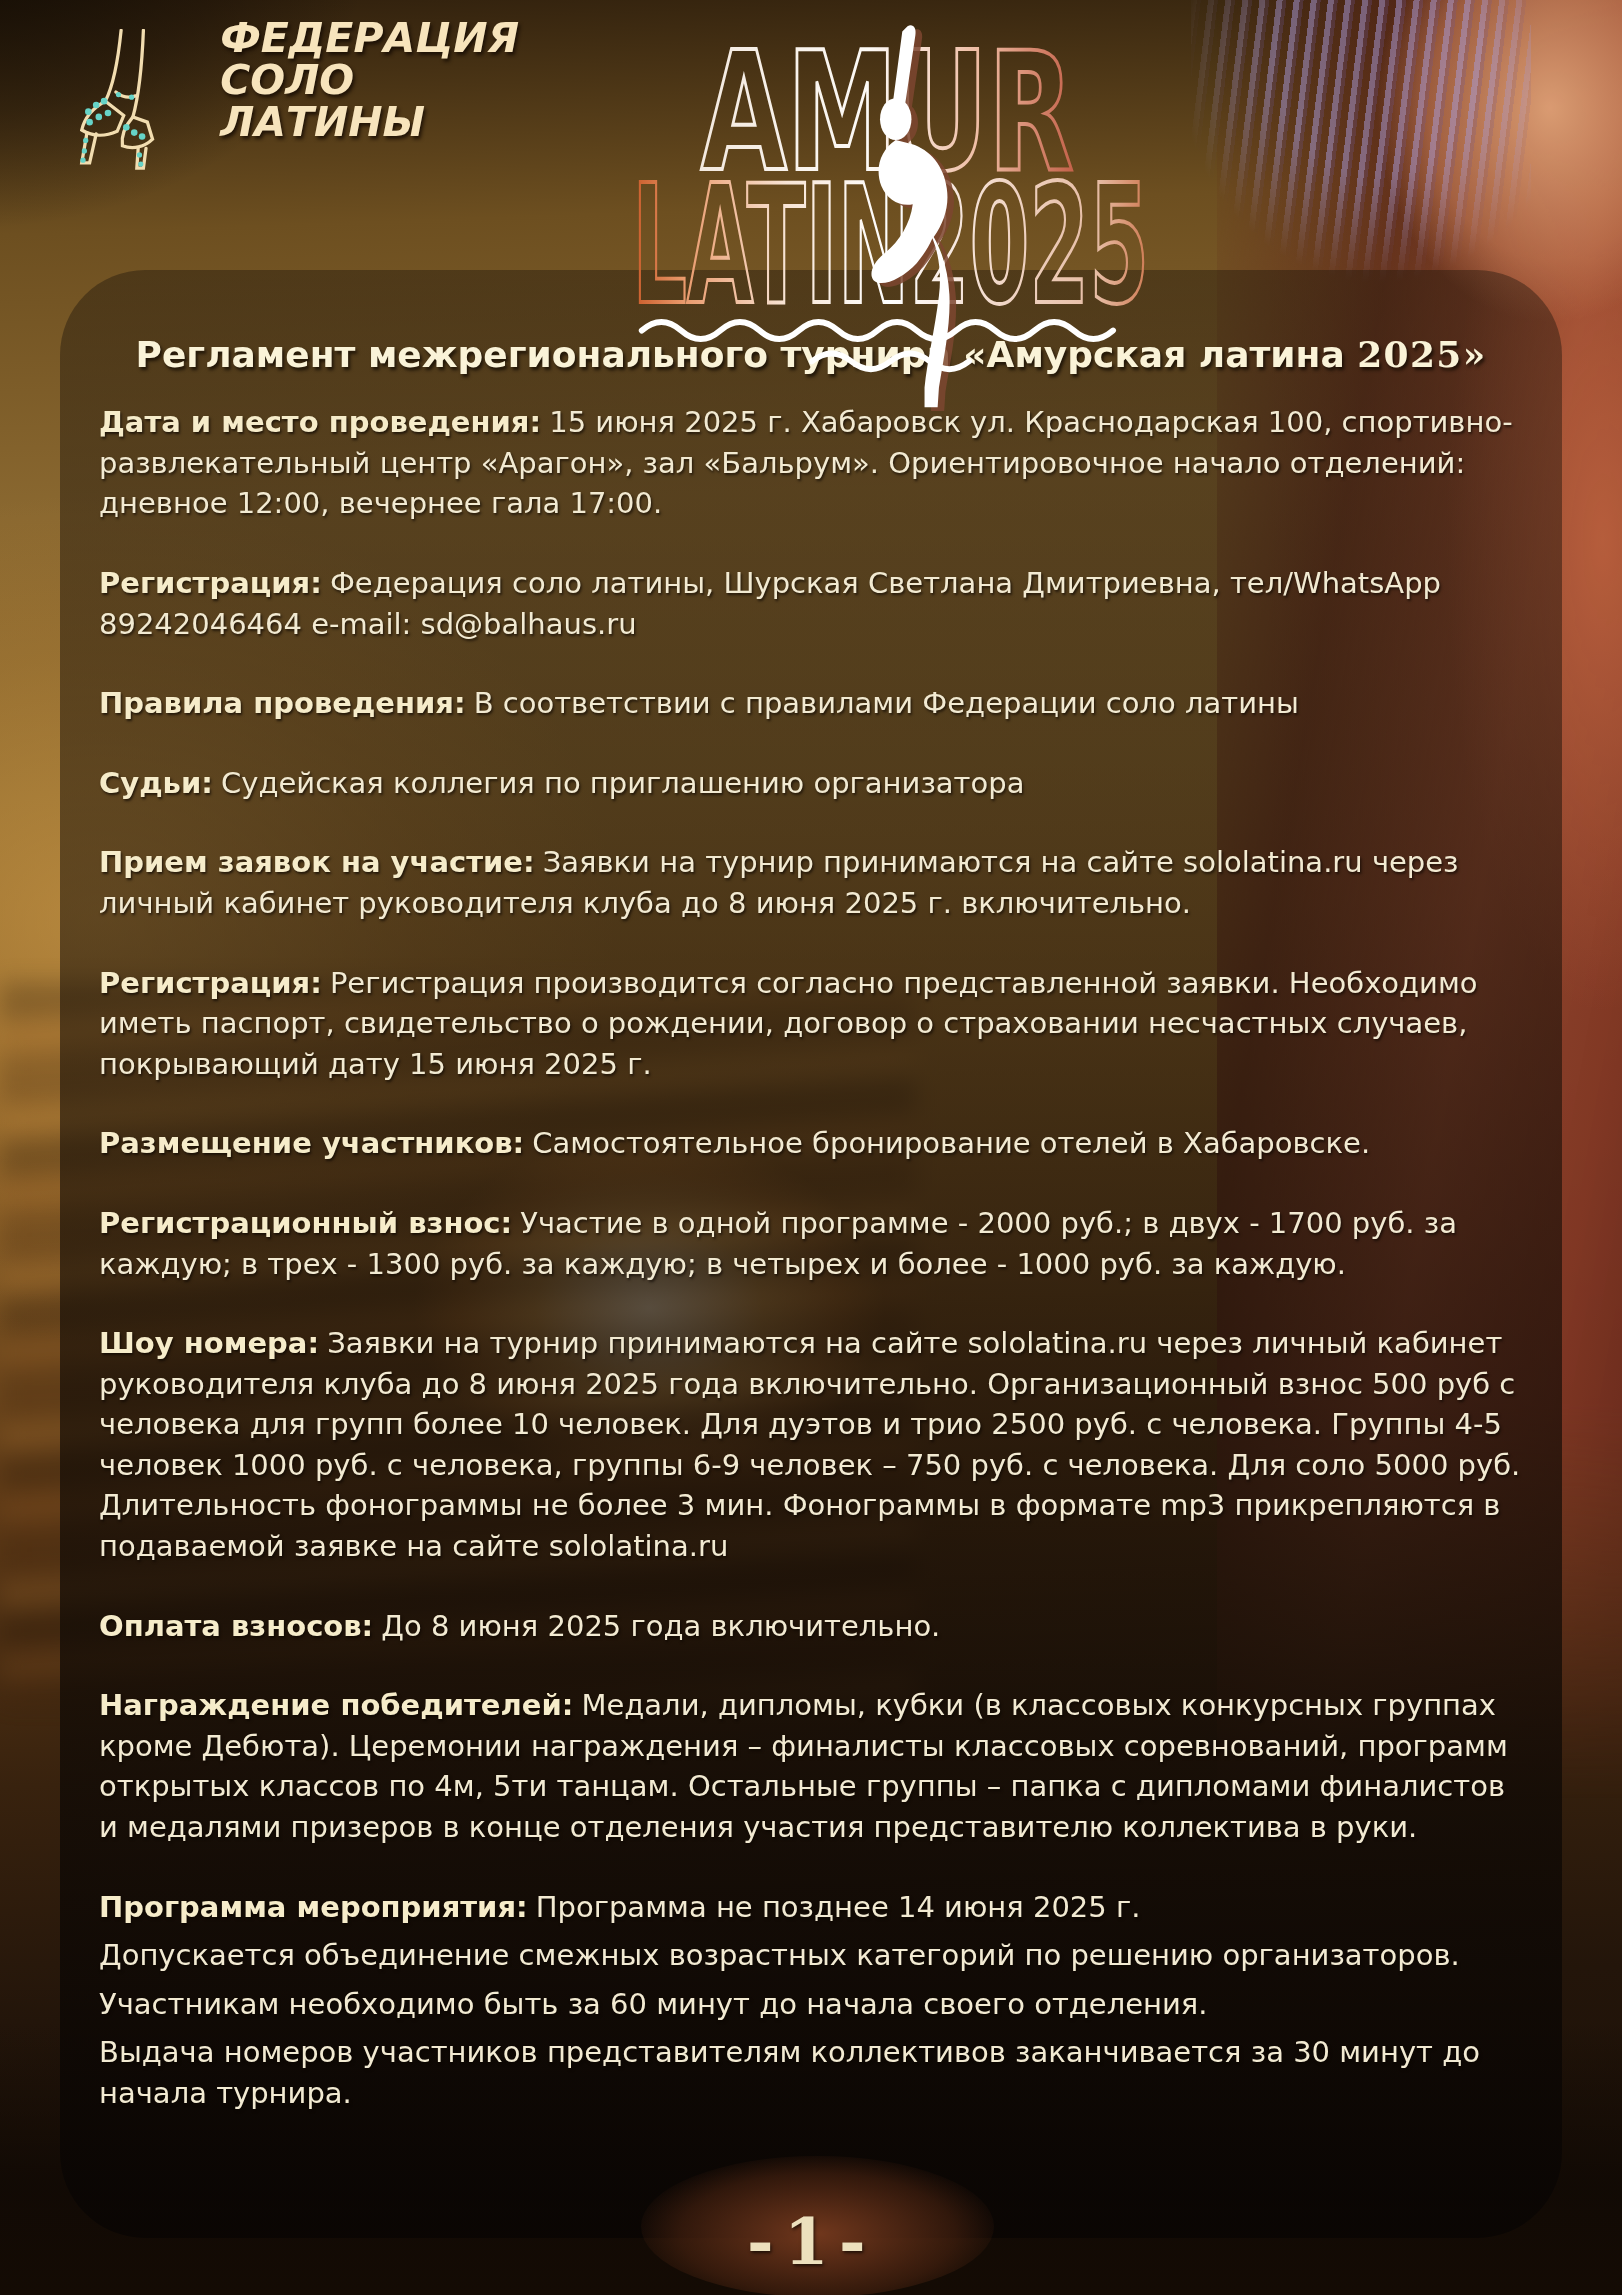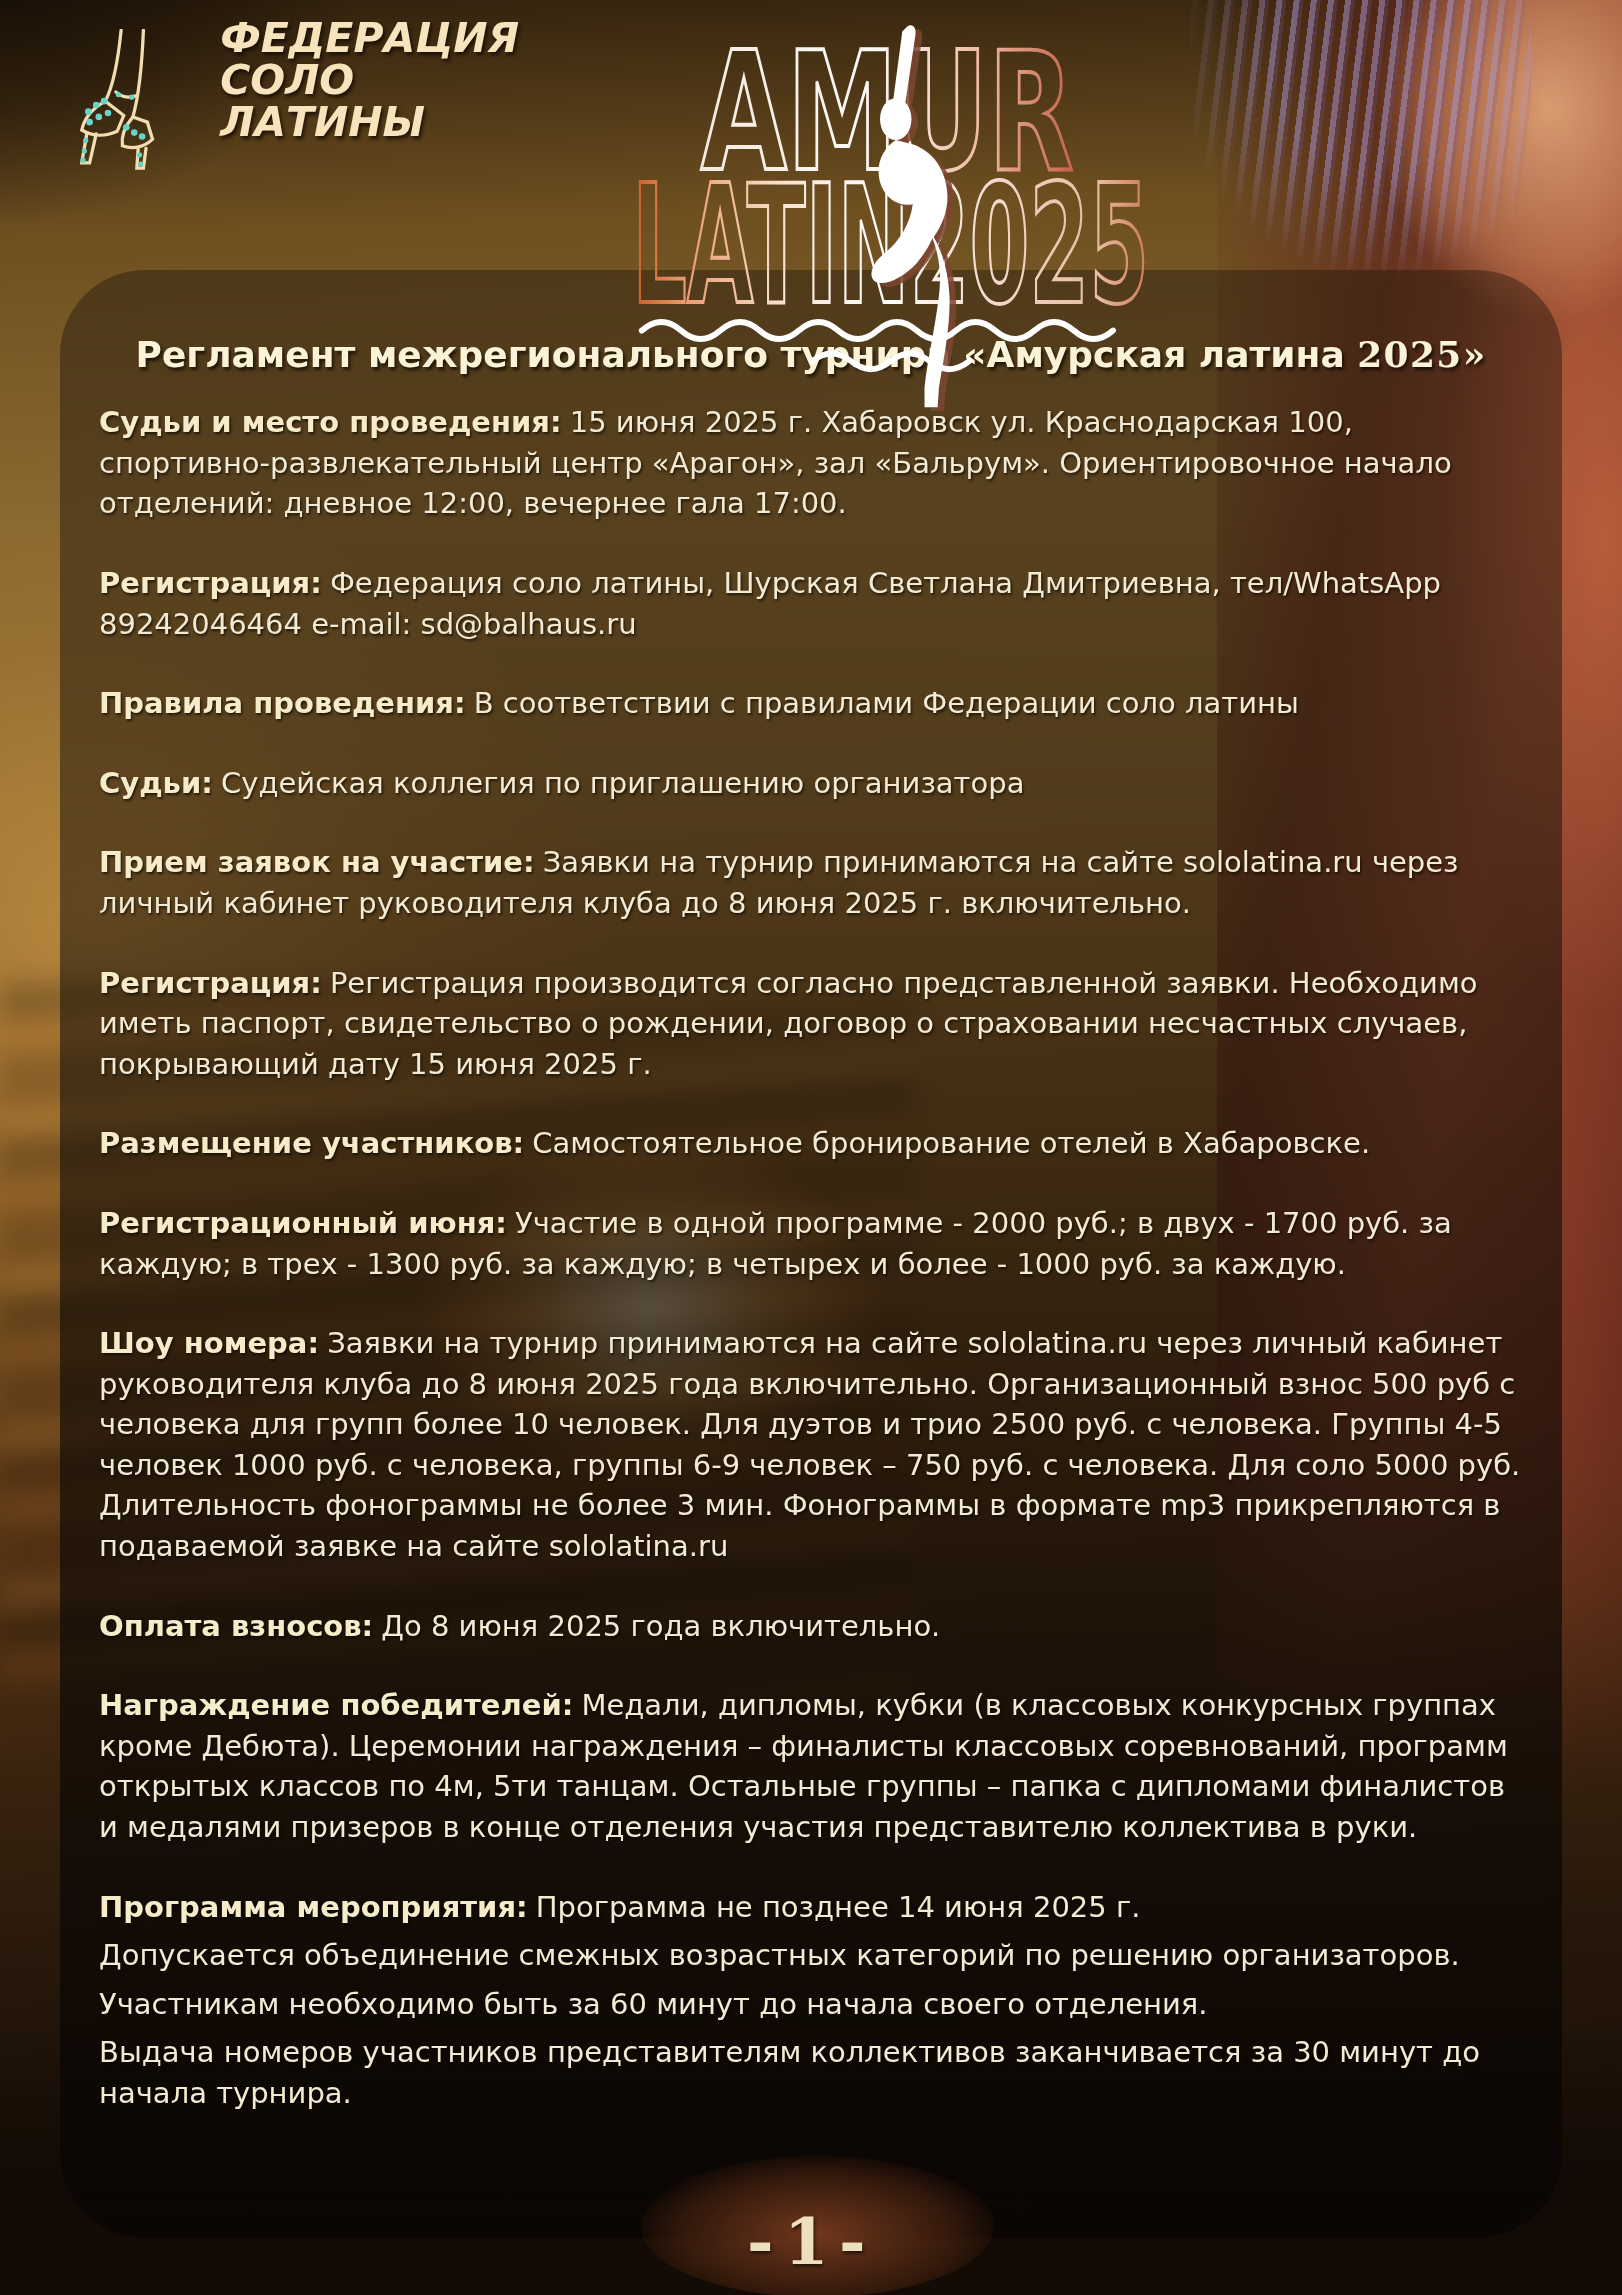--- a/index.html
+++ b/index.html
@@ -177,28 +177,28 @@
       <path d="M30 505 Q60 479 90 505 T150 505 T210 505 T270 505 T330 505 T390 505 T450 505 T510 505 T570 505 T630 505 T690 505 T750 505"></path>
       <path d="M290 552 Q320 528 350 552 T410 552 T470 552 T530 552"></path>
     </g>
   </svg>
 </div>
 
 <div class="panel">
   <h1 class="title"><span>Регламент межрегионального турнира «Амурская латина </span><span class="year">2025»</span></h1>
 
   <div class="content">
-    <p class="sec"><b class="lab">Судьи и место проведения:</b><span>15 июня 2025 г. Хабаровск ул. Краснодарская 100, спортивно-развлекательный центр «Арагон», зал «Бальрум». Ориентировочное начало отделений: дневное 12:00, вечернее гала 17:00.</span></p>
+    <p class="sec"><b class="lab">Дата и место проведения:</b><span>15 июня 2025 г. Хабаровск ул. Краснодарская 100, спортивно-развлекательный центр «Арагон», зал «Бальрум». Ориентировочное начало отделений: дневное 12:00, вечернее гала 17:00.</span></p>
     <p class="sec"><b class="lab">Регистрация:</b><span>Федерация соло латины, Шурская Светлана Дмитриевна, тел/WhatsApp 89242046464 e-mail: sd@balhaus.ru</span></p>
     <p class="sec"><b class="lab">Правила проведения:</b><span>В соответствии с правилами Федерации соло латины</span></p>
     <p class="sec"><b class="lab">Судьи:</b><span>Судейская коллегия по приглашению организатора</span></p>
     <p class="sec"><b class="lab">Прием заявок на участие:</b><span>Заявки на турнир принимаются на сайте sololatina.ru через личный кабинет руководителя клуба до 8 июня 2025 г. включительно.</span></p>
     <p class="sec"><b class="lab">Регистрация:</b><span>Регистрация производится согласно представленной заявки. Необходимо иметь паспорт, свидетельство о рождении, договор о страховании несчастных случаев, покрывающий дату 15 июня 2025 г.</span></p>
     <p class="sec"><b class="lab">Размещение участников:</b><span>Самостоятельное бронирование отелей в Хабаровске.</span></p>
-    <p class="sec"><b class="lab">Регистрационный июня:</b><span>Участие в одной программе - 2000 руб.; в двух - 1700 руб. за каждую; в трех - 1300 руб. за каждую; в четырех и более - 1000 руб. за каждую.</span></p>
+    <p class="sec"><b class="lab">Регистрационный взнос:</b><span>Участие в одной программе - 2000 руб.; в двух - 1700 руб. за каждую; в трех - 1300 руб. за каждую; в четырех и более - 1000 руб. за каждую.</span></p>
     <p class="sec"><b class="lab">Шоу номера:</b><span>Заявки на турнир принимаются на сайте sololatina.ru через личный кабинет руководителя клуба до 8 июня 2025 года включительно. Организационный взнос 500 руб с человека для групп более 10 человек. Для дуэтов и трио 2500 руб. с человека. Группы 4-5 человек 1000 руб. с человека, группы 6-9 человек – 750 руб. с человека. Для соло 5000 руб. Длительность фонограммы не более 3 мин. Фонограммы в формате mp3 прикрепляются в подаваемой заявке на сайте sololatina.ru</span></p>
     <p class="sec"><b class="lab">Оплата взносов:</b><span>До 8 июня 2025 года включительно.</span></p>
     <p class="sec"><b class="lab">Награждение победителей:</b><span>Медали, дипломы, кубки (в классовых конкурсных группах кроме Дебюта). Церемонии награждения – финалисты классовых соревнований, программ открытых классов по 4м, 5ти танцам. Остальные группы – папка с дипломами финалистов и медалями призеров в конце отделения участия представителю коллектива в руки.</span></p>
     <p class="sec"><b class="lab">Программа мероприятия:</b><span>Программа не позднее 14 июня 2025 г.</span><span class="ln">Допускается объединение смежных возрастных категорий по решению организаторов.</span><span class="ln">Участникам необходимо быть за 60 минут до начала своего отделения.</span><span class="ln">Выдача номеров участников представителям коллективов заканчивается за 30 минут до начала турнира.</span></p>
   </div>
 </div>
 
 <div class="num-glow"></div>
 <div class="page-num">-1-</div>
 

